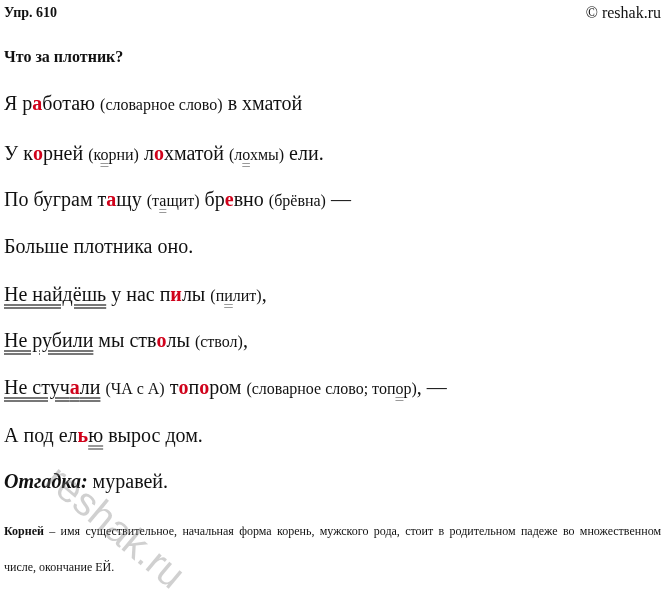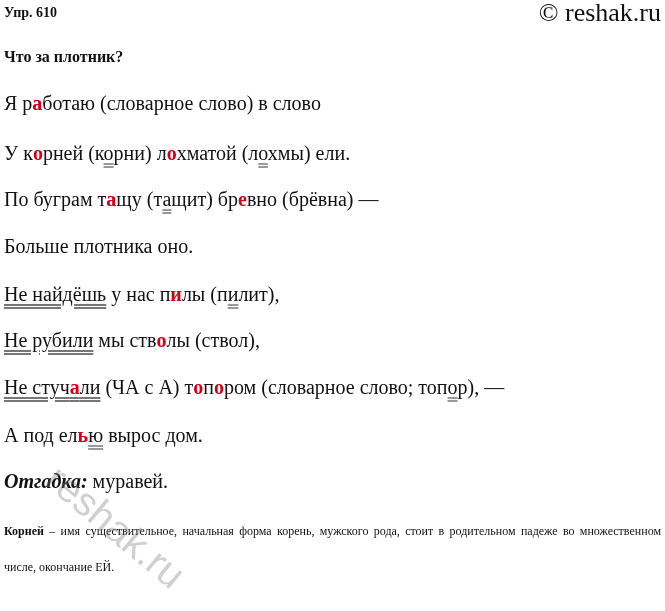--- a/index.html
+++ b/index.html
@@ -3,24 +3,24 @@
 <meta charset="utf-8">
 <style>
   html, body { margin: 0; padding: 0; background: #ffffff; }
   body {
     width: 665px; height: 611px; position: relative; overflow: hidden;
     font-family: "Liberation Serif", "DejaVu Serif", serif;
     color: #111111;
   }
   .abs { position: absolute; white-space: nowrap; }
   .title { left: 4px; top: 0px; font-size: 14px; font-weight: bold; line-height: 26px; }
-  .copyright { right: 4px; top: 0px; font-size: 26px; line-height: 26px; }
+  .copyright { right: 4px; top: 0px; font-size: 16px; line-height: 26px; }
   .subtitle { left: 4px; top: 44px; font-size: 16px; font-weight: bold; line-height: 26px; }
   .line { left: 4px; font-size: 20px; line-height: 26px; }
-  .small { font-size: 20px; margin-top: 11px; }
+  .small { font-size: 16px; margin-top: 11px; }
   .red { color: #d0021b; font-weight: bold; }
   .dbl { text-decoration: underline double #777; text-underline-offset: 3px; }
   .ul-gray { text-decoration: underline double #999; text-underline-offset: 3px; }
   .ital-bold { font-weight: bold; font-style: italic; }
   .para {
     position: absolute; left: 4px; top: 513px; width: 657px;
     font-size: 12px; line-height: 36px; text-align: justify;
   }
   .bold { font-weight: bold; }
   .watermark {
@@ -30,21 +30,21 @@
   }
 </style>
 </head>
 <body>
 
 <div class="abs title">Упр. 610</div>
 <div class="abs copyright">© reshak.ru</div>
 <div class="abs subtitle">Что за плотник?</div>
 
 <div class="abs line" style="top:90px">
-  <span>Я р</span><span class="red">а</span><span>ботаю </span><span class="small">(словарное слово)</span><span> в слово</span>
+  <span>Я р</span><span class="red">а</span><span>ботаю </span><span class="small">(словарное слово)</span><span> в хматой</span>
 </div>
 
 <div class="abs line" style="top:140px">
   <span>У к</span><span class="red">о</span><span>рней </span><span class="small"><span>(к</span><span class="ul-gray">о</span><span>рни)</span></span><span> л</span><span class="red">о</span><span>хматой </span><span class="small"><span>(л</span><span class="ul-gray">о</span><span>хмы)</span></span><span> ели.</span>
 </div>
 
 <div class="abs line" style="top:186px">
   <span>По буграм т</span><span class="red">а</span><span>щу </span><span class="small"><span>(т</span><span class="ul-gray">а</span><span>щит)</span></span><span> бр</span><span class="red">е</span><span>вно </span><span class="small">(брёвна)</span><span> —</span>
 </div>
 

